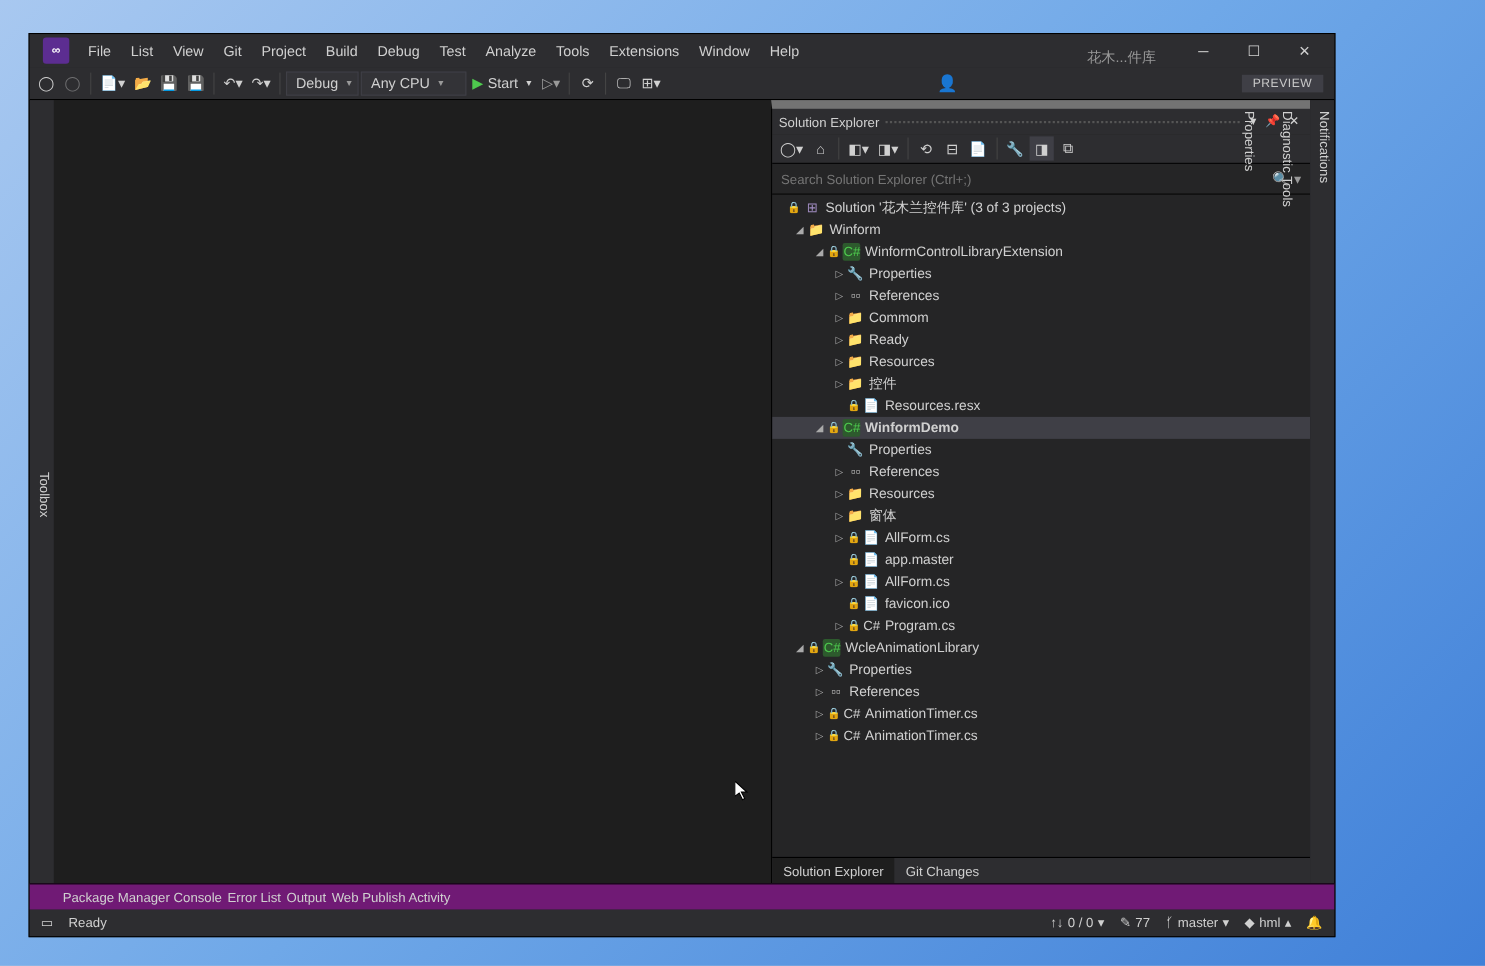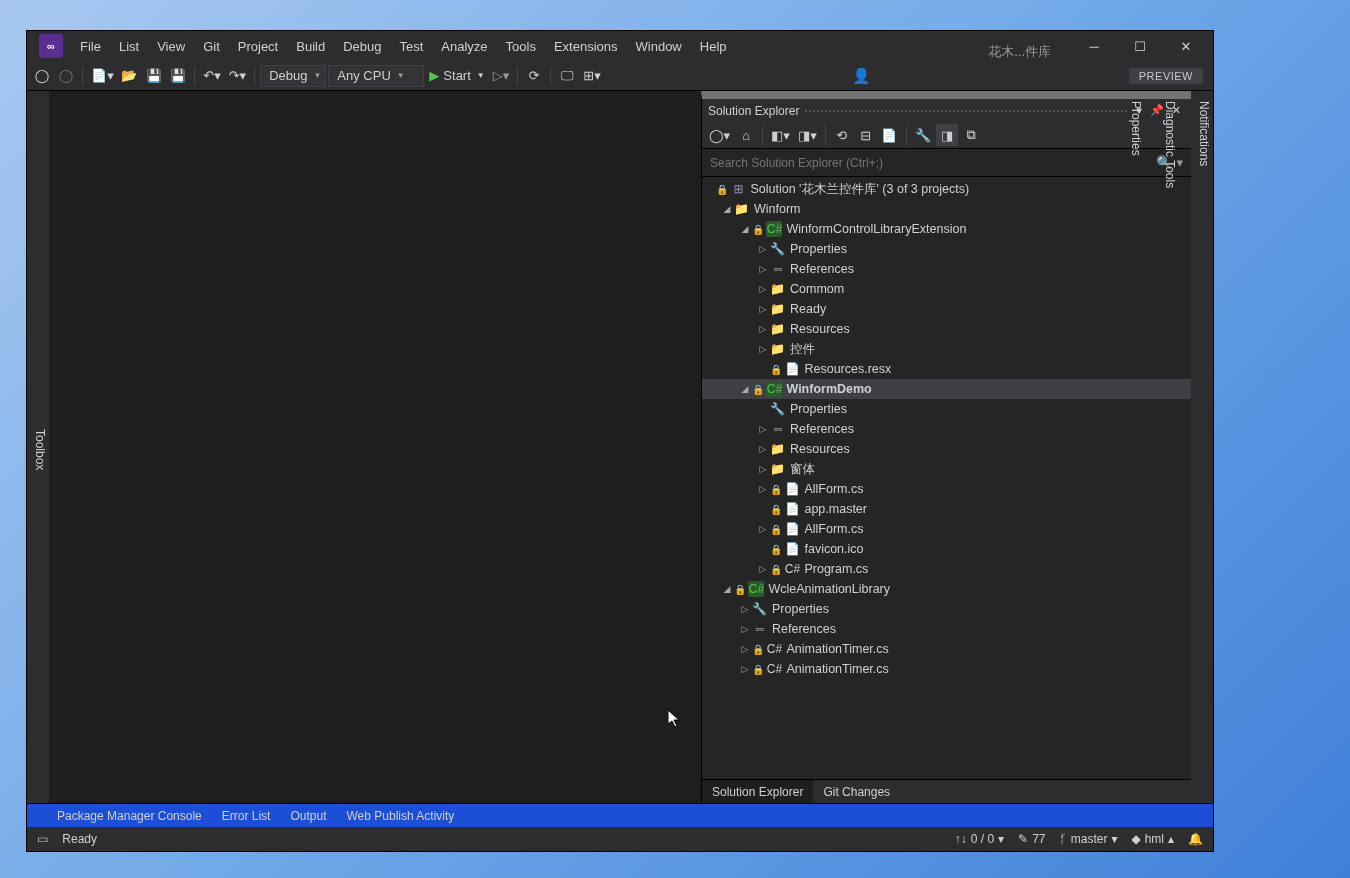--- a/index.html
+++ b/index.html
@@ -48,21 +48,21 @@
 .ic-folder { color: #dcb67a; }
 .ic-cs { color: #4ec94e; background: #2d5a2d; border-radius: 2px; font-size: 9px; padding: 0 2px; }
 .ic-wrench { color: #ccc; }
 .ic-ref { color: #ccc; }
 .ic-file { color: #c8c8c8; }
 .panel-tabs { height: 24px; background: #2d2d30; display: flex; border-top: 1px solid #000; }
 .panel-tab { padding: 0 10px; display: flex; align-items: center; font-size: 12px; cursor: pointer; }
 .panel-tab.active { background: #1e1e1e; }
 .right-well { width: 22px; background: #2d2d30; writing-mode: vertical-rl; text-orientation: mixed; padding-top: 6px; display: flex; flex-direction: column; gap: 16px; font-size: 12px; }
 .right-well div { cursor: pointer; padding: 4px 2px; }
-.bottom-tabs { height: 24px; background: #1d4ed8; display: flex; align-items: center; padding: 0 20px 0 30px; gap: 20px; font-size: 12px; color: #d0d0d0; border-top: 1px solid #000; }
+.bottom-tabs { height: 24px; background: #701a75; display: flex; align-items: center; padding: 0 20px 0 30px; gap: 5px; font-size: 12px; color: #d0d0d0; border-top: 1px solid #000; }
 .bottom-tabs div { cursor: pointer; }
 .statusbar { height: 24px; background: #2d2d30; display: flex; align-items: center; padding: 0 10px; font-size: 12px; gap: 14px; color: #d0d0d0; }
 .statusbar .sep-flex { flex: 1; }
 .st-item { display: flex; align-items: center; gap: 4px; cursor: pointer; }
 .cursor { position: absolute; left: 668px; top: 710px; pointer-events: none; z-index: 9999; }
 </style>
 </head>
 <body>
 
 <div class="window">

